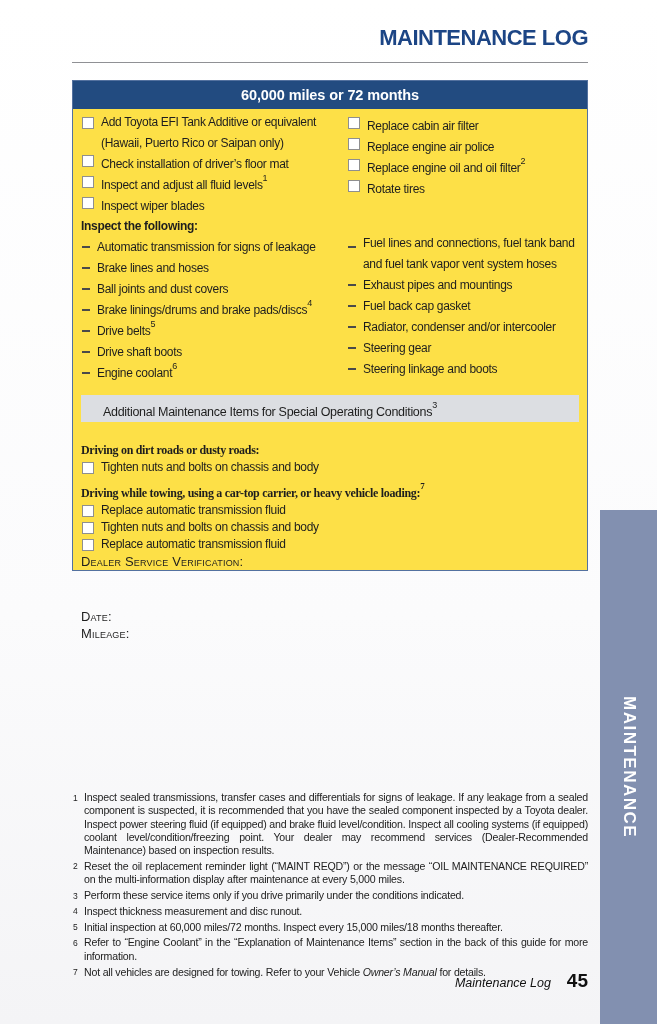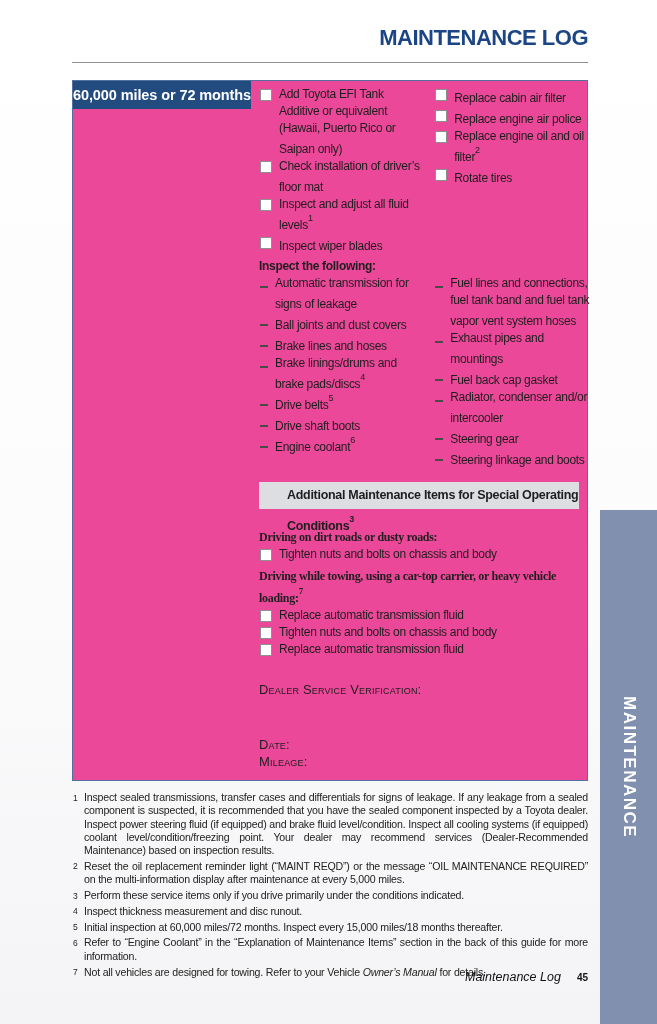--- a/index.html
+++ b/index.html
@@ -7,53 +7,53 @@
     width:657px;height:1024px;position:relative;overflow:hidden;
     background:linear-gradient(180deg,#ffffff 0%,#fbfbfc 60%,#f4f4f6 100%);
     font-family:"Liberation Sans", sans-serif;color:#1e1e1e;
   }
   .page-title{
     position:absolute;top:25px;left:0;width:588px;margin:0;text-align:right;
     font-size:22px;font-weight:bold;color:#1c4585;letter-spacing:-0.5px;
   }
   .title-rule{position:absolute;top:62px;left:72px;width:516px;border-top:1px solid #8f9094;}
   .log-box{
-    position:absolute;left:72px;top:80px;width:516px;height:701px;box-sizing:border-box;
-    border:1px solid #53719f;background:#ec4899;display:flex;flex-direction:row;
+    position:absolute;left:72px;top:80px;width:516px;height:491px;box-sizing:border-box;
+    border:1px solid #53719f;background:#fde047;display:flex;flex-direction:column;
   }
   .box-header{
     flex:none;background:#224b80;color:#fff;font-weight:bold;font-size:14.5px;
     text-align:center;height:28px;line-height:28px;letter-spacing:-0.1px;
   }
   .box-body{
     flex:1;display:flex;flex-direction:column;min-height:0;
     padding:5px 8px 10px 8px;font-size:12px;letter-spacing:-0.3px;
   }
   .two-col{display:grid;grid-template-columns:51% 49%;column-gap:12px;align-items:start;}
   .item{display:flex;align-items:flex-start;line-height:17px;}
   .cb{flex:none;width:10px;height:10px;border:1px solid #8f8f8f;background:#fff;margin:3px 7px 0 1px;}
   .dash-mark{flex:none;width:8px;height:2px;background:#4a4a4a;margin:11px 7px 0 1px;}
   .txt{flex:1;min-width:0;}
   sup.ref{font-size:9px;position:relative;top:-3px;letter-spacing:0;}
   .inspect-heading{font-weight:bold;line-height:18px;margin-top:2px;}
   .special-bar{
-    flex:none;background:#dcdee2;font-weight:bold;font-size:12.5px;height:27px;line-height:27px;
-    padding-left:28px;margin:13px 0 11px 0;
+    flex:none;background:#dcdee2;font-weight:normal;font-size:12.5px;height:27px;line-height:27px;
+    padding-left:22px;margin:13px 0 11px 0;
   }
   .cond-heading{font-weight:bold;line-height:18px;margin-top:4px;font-family:Liberation Serif, serif;}
   .dealer-block{margin-top:auto;}
   .sc-label{font-variant:small-caps;font-weight:normal;font-size:13px;line-height:17px;letter-spacing:0.2px;}
   .sc-label.verification{margin-bottom:38px;}
   .footnotes{position:absolute;left:73px;top:791px;width:515px;font-size:10.6px;line-height:13.3px;letter-spacing:-0.2px;color:#222;}
   .fn{display:flex;margin-bottom:2.5px;}
   .fn-num{flex:none;width:8px;margin-right:3px;font-size:8.5px;position:relative;top:0.5px;}
   .fn-text{flex:1;text-align:justify;}
   .page-footer{position:absolute;top:970px;left:0;width:588px;text-align:right;font-size:12.5px;color:#111;}
   .footer-section{font-style:italic;margin-right:16px;}
-  .page-num{font-weight:bold;font-size:10px;}
+  .page-num{font-weight:bold;font-size:19px;}
   .side-tab{
     position:absolute;right:0;top:510px;width:57px;height:514px;background:#8290b0;
     display:flex;align-items:center;justify-content:center;
   }
   .side-tab-label{
     writing-mode:vertical-rl;color:#fff;font-weight:bold;font-size:17px;letter-spacing:1.5px;white-space:nowrap;
   }
 </style>
 </head>
 <body>
@@ -109,25 +109,25 @@
       <div class="inspect-heading">Inspect the following:</div>
 
       <div class="two-col">
         <div class="col">
           <div class="item">
             <span class="dash-mark"></span>
             <span class="txt"><span>Automatic transmission for signs of leakage</span><sup class="ref"></sup></span>
           </div>
           <div class="item">
             <span class="dash-mark"></span>
+            <span class="txt"><span>Brake lines and hoses</span><sup class="ref"></sup></span>
+          </div>
+          <div class="item">
+            <span class="dash-mark"></span>
             <span class="txt"><span>Ball joints and dust covers</span><sup class="ref"></sup></span>
-          </div>
-          <div class="item">
-            <span class="dash-mark"></span>
-            <span class="txt"><span>Brake lines and hoses</span><sup class="ref"></sup></span>
           </div>
           <div class="item">
             <span class="dash-mark"></span>
             <span class="txt"><span>Brake linings/drums and brake pads/discs</span><sup class="ref">4</sup></span>
           </div>
           <div class="item">
             <span class="dash-mark"></span>
             <span class="txt"><span>Drive belts</span><sup class="ref">5</sup></span>
           </div>
           <div class="item">

